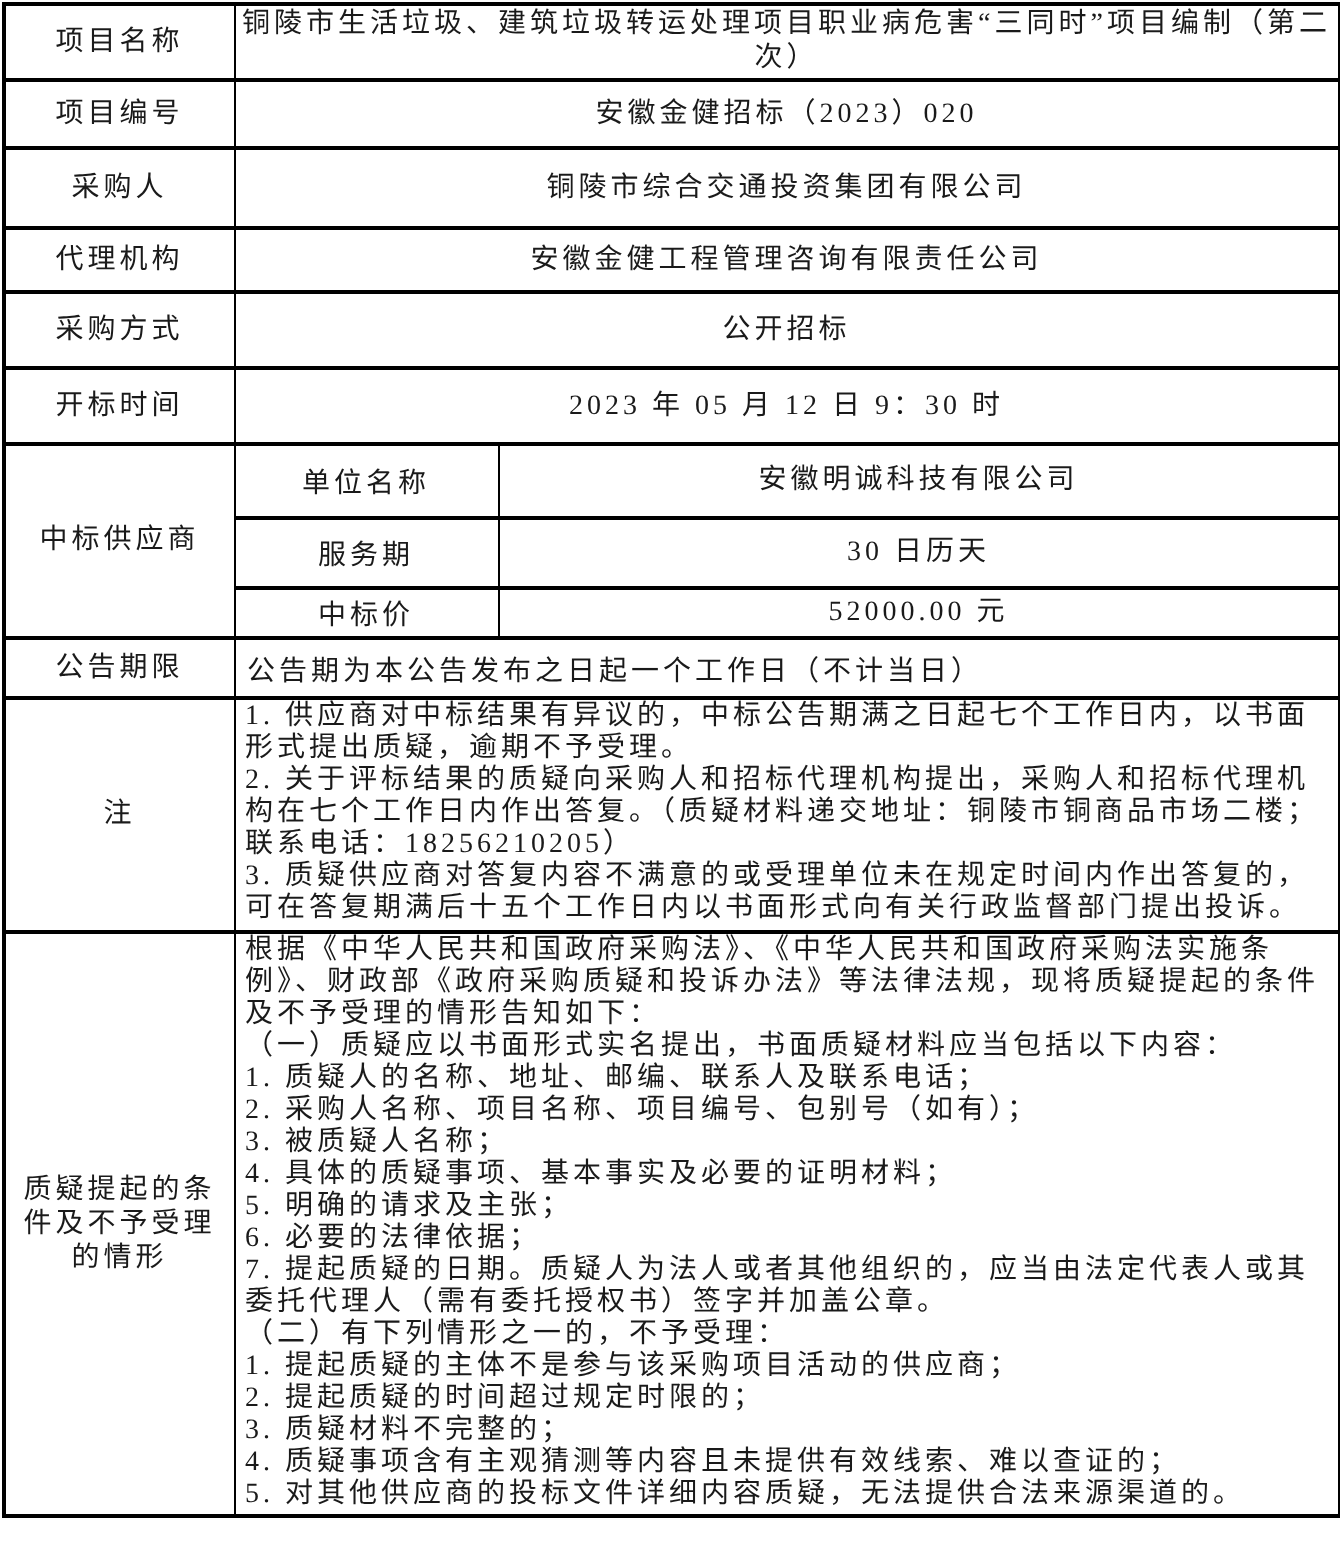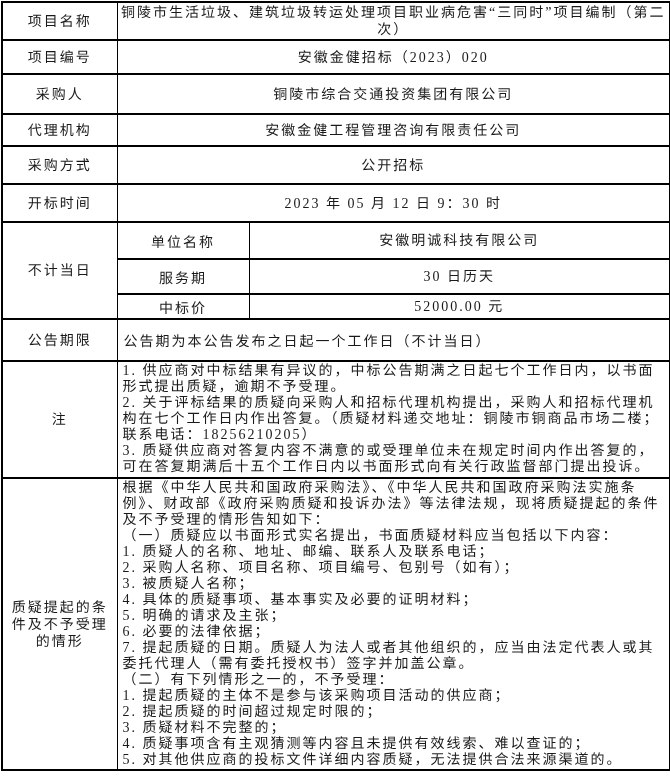--- a/index.html
+++ b/index.html
@@ -55,21 +55,21 @@
     line-height: 16px;
     padding: 1px 2px 1px 5px;
   }
   tr.h36 { height: 25px; }
   tr.h34 { height: 34px; padding-left: 36px; }
   tr.h40 { height: 40px; border-radius: 18px; }
   tr.h32 { height: 32px; }
   tr.h38 { height: 38px; }
   tr.h37 { height: 37px; }
   tr.h35 { height: 35px; }
-  tr.h42 { height: 42px; margin-top: 34px; }
+  tr.h42 { height: 30px; margin-top: 34px; }
   tr.h117 { height: 117px; }
   tr.h289 { height: 289px; }
 </style>
 </head>
 <body>
 
 <table class="doc-table">
   <colgroup>
     <col style="width:115px">
     <col style="width:132px">
@@ -94,21 +94,21 @@
     </tr>
     <tr class="h38">
       <td class="label">采购方式</td>
       <td class="value-center" colspan="2">公开招标</td>
     </tr>
     <tr class="h38">
       <td class="label">开标时间</td>
       <td class="value-center" colspan="2">2023 年 05 月 12 日 9：30 时</td>
     </tr>
     <tr class="h37">
-      <td class="label" rowspan="3">不计当日</td>
+      <td class="label" rowspan="3">中标供应商</td>
       <td class="sublabel">单位名称</td>
       <td class="value-center">安徽明诚科技有限公司</td>
     </tr>
     <tr class="h35">
       <td class="sublabel">服务期</td>
       <td class="value-center">30 日历天</td>
     </tr>
     <tr class="h36">
       <td class="sublabel">中标价</td>
       <td class="value-center">52000.00 元</td>

